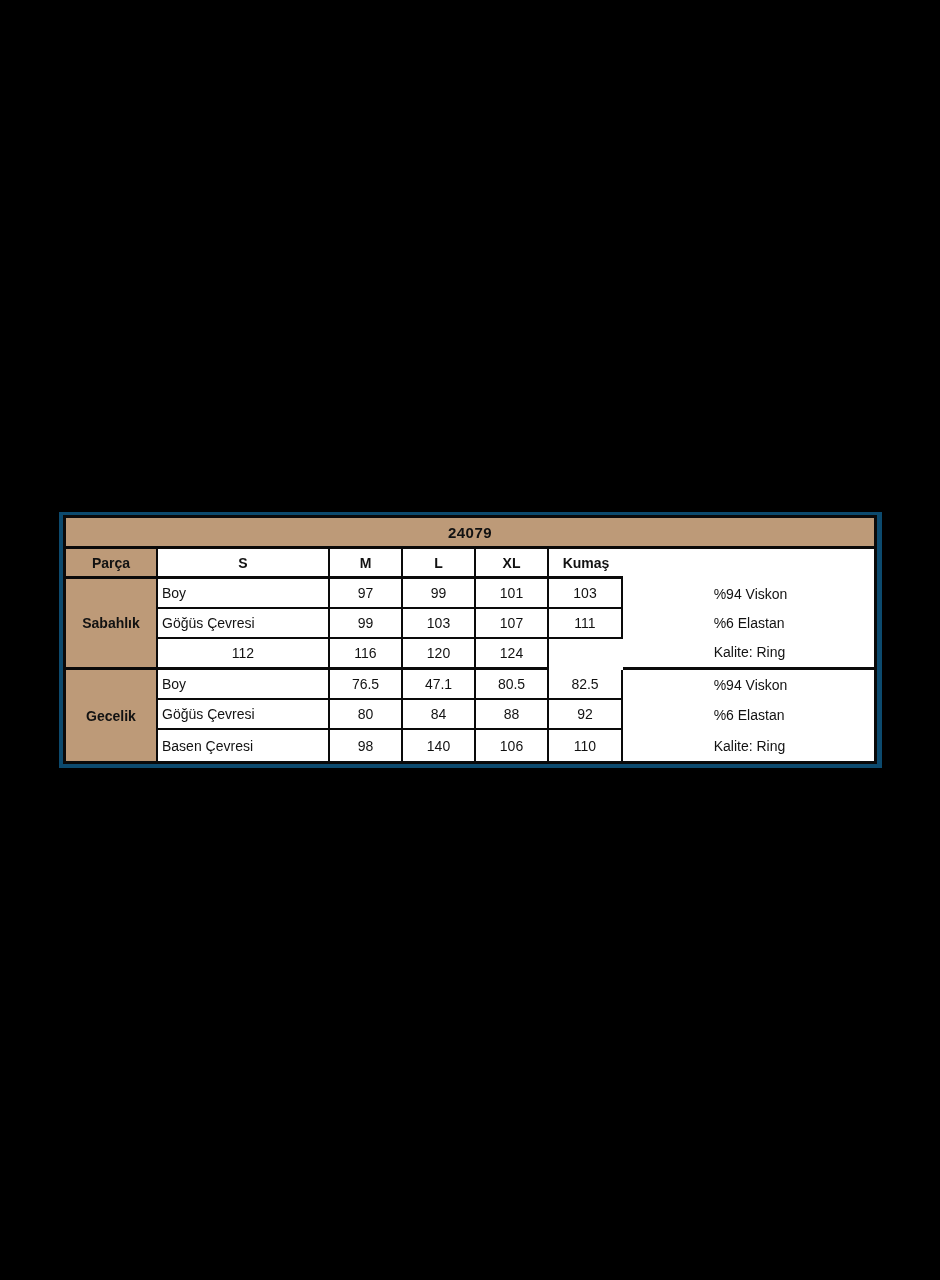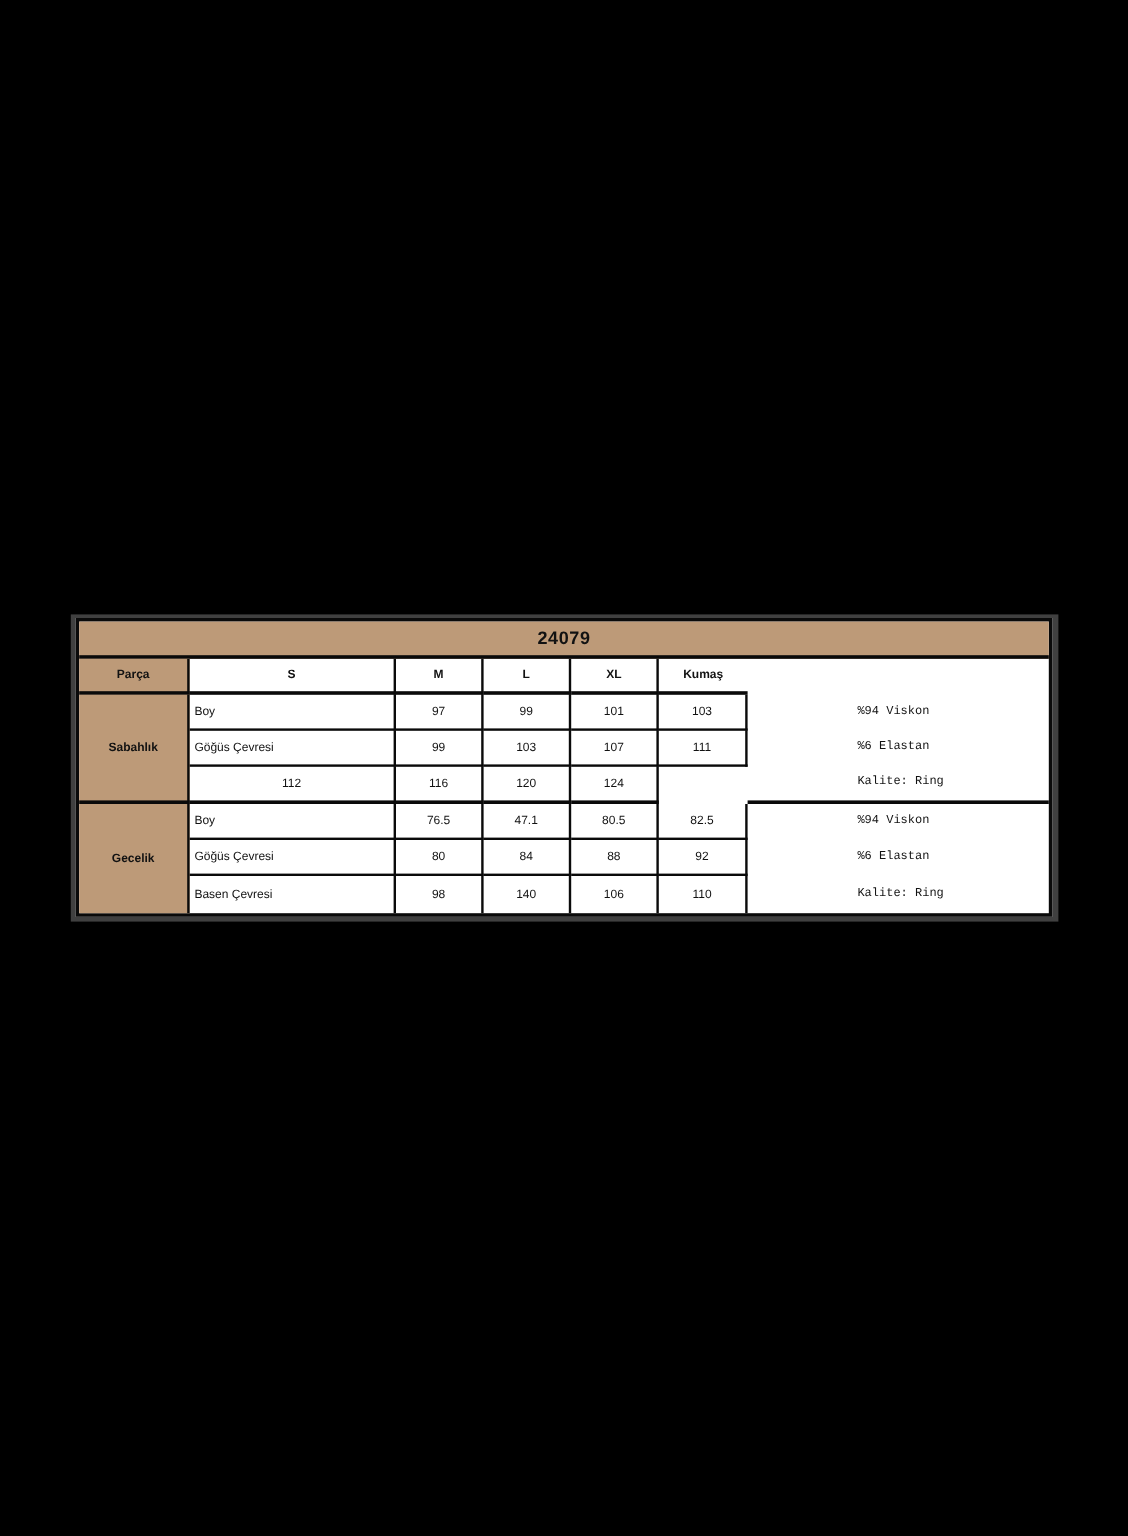--- a/index.html
+++ b/index.html
@@ -11,38 +11,38 @@
     width: 940px;
     height: 1280px;
     position: relative;
     font-family: "Liberation Sans", "DejaVu Sans", sans-serif;
     color: #121212;
   }
   .panel {
     position: absolute;
     left: 59px;
     top: 512px;
-    background: #404040;
+    background: #0c4a6e;
     padding: 3px 5px 4px 4px;
   }
   .size-table {
     display: grid;
     width: 808px;
     grid-template-columns: 92px 172px 73px 73px 73px 74px 1fr;
     grid-template-rows: 31px 30px 30px 30px 31px 30px 30px 31px;
     border: 3px solid #0a0a0a;
     background: #ffffff;
   }
   .cell {
     display: flex;
     align-items: center;
     justify-content: center;
     border-right: 2px solid #0a0a0a;
     border-bottom: 2px solid #0a0a0a;
-    font-size: 10px;
+    font-size: 14px;
     overflow: hidden;
     white-space: nowrap;
   }
   .tan   { background: #bd9a78; }
   .bold  { font-weight: 700; }
   .left  { justify-content: flex-start; padding-left: 4px; }
   .lastcol { border-right: 0; }
   .sep   { border-bottom-width: 3px; }   
   .bot   { border-bottom: 0; }           
   .title-cell {
@@ -52,21 +52,20 @@
   }
   .part-cell   { grid-column: 1; grid-row: span 3; }
   .fabric-cell {
     grid-column: 7;
     grid-row: span 3;
     display: grid;
     grid-template-rows: repeat(3, 1fr);
     align-items: center;
     padding-left: 4px;
     border-right: 0;
-    font-family: Liberation Mono, monospace;
   }
   .fabric-line { line-height: 1; }
 </style>
 </head>
 <body>
 
 <div class="panel">
   <div class="size-table">
 
     <div class="cell tan bold title-cell lastcol sep">24079</div>

